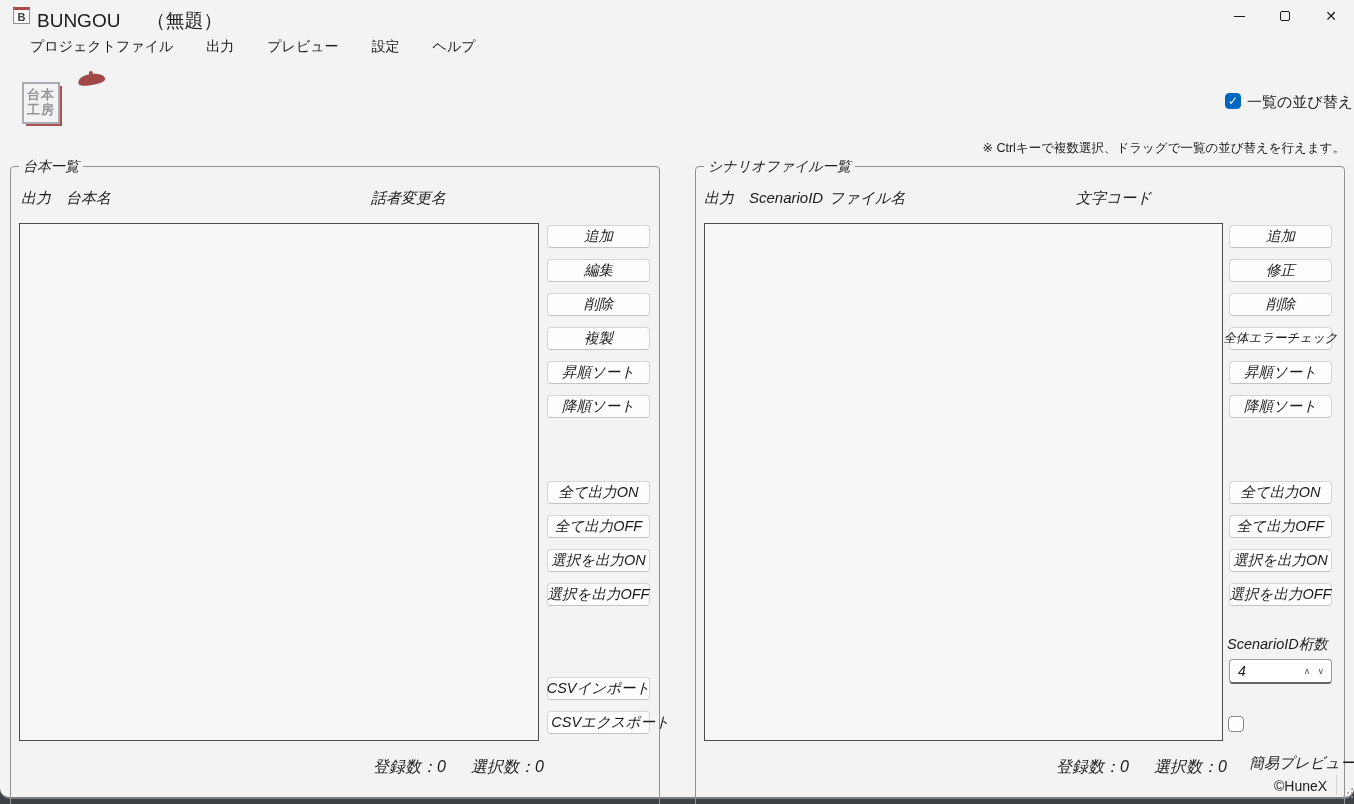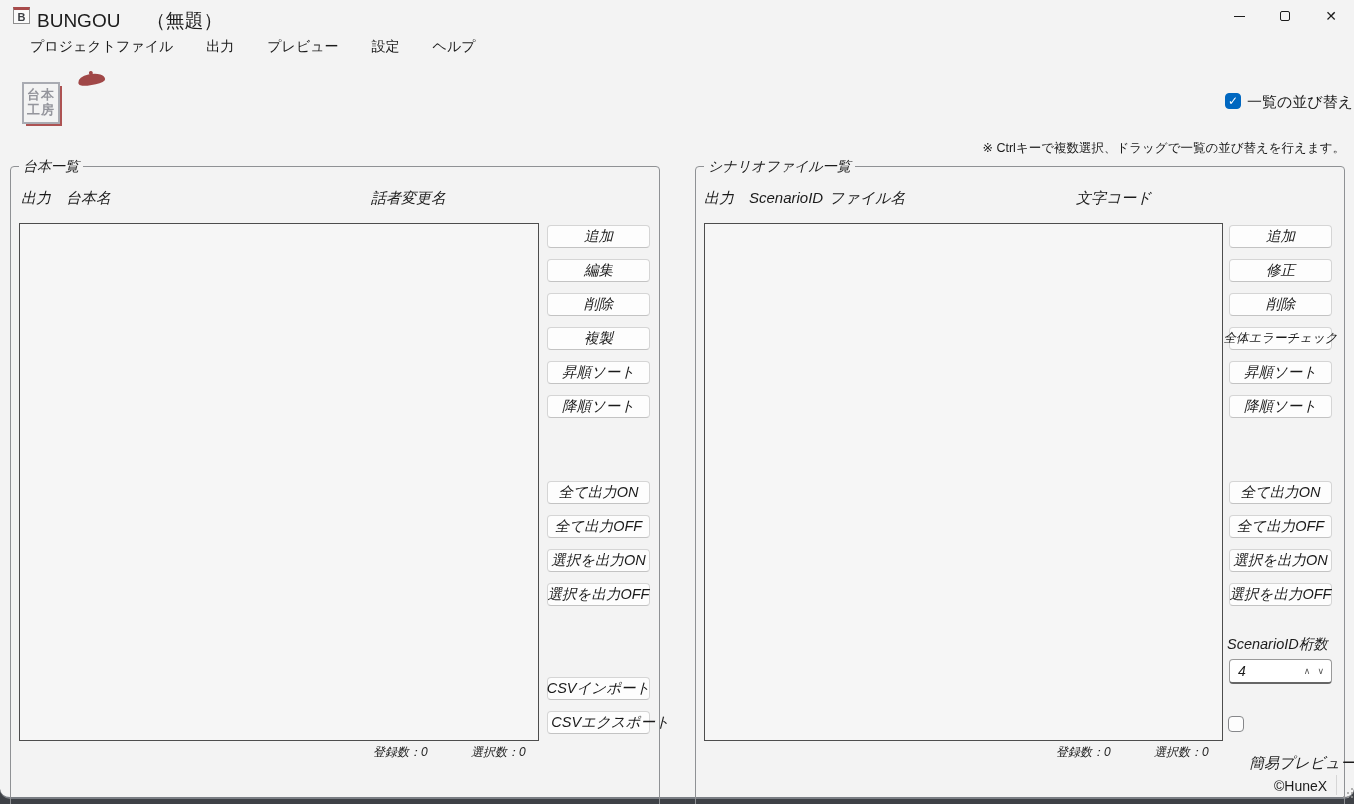--- a/index.html
+++ b/index.html
@@ -88,21 +88,21 @@
   .gb-right .listbox { width:519px; }
   .side-btn {
     position:absolute; left:536px; width:103px; height:23px;
     background:#fdfdfd; border:1px solid #d5d5d5; border-bottom-color:#c3c3c3;
     border-radius:4px; font-size:14.5px; color:#1a1a1a;
     display:flex; align-items:center; justify-content:center; white-space:nowrap;
     font-family:"Liberation Sans","DejaVu Sans",sans-serif;
   }
   .gb-right .side-btn { left:533px; }
   .btn-small-text { font-size:12.5px; }
-  .panel-status { position:absolute; top:577px; font-size:12px; white-space:nowrap; }
+  .panel-status { position:absolute; top:590px; font-size:16px; white-space:nowrap; }
   
   .digits-label { position:absolute; left:531px; top:468px; font-size:14.5px; white-space:nowrap; }
   .spinner {
     position:absolute; left:533px; top:492px; width:103px; height:25px;
     background:#ffffff; border:1px solid #9a9a9a; border-bottom:2px solid #666;
     border-radius:4px; display:flex; align-items:center;
   }
   .spinner-value { font-size:14px; padding-left:8px; flex:1; }
   .spin-chevrons { display:flex; gap:7px; padding-right:7px; font-size:9px; color:#555; }
   

